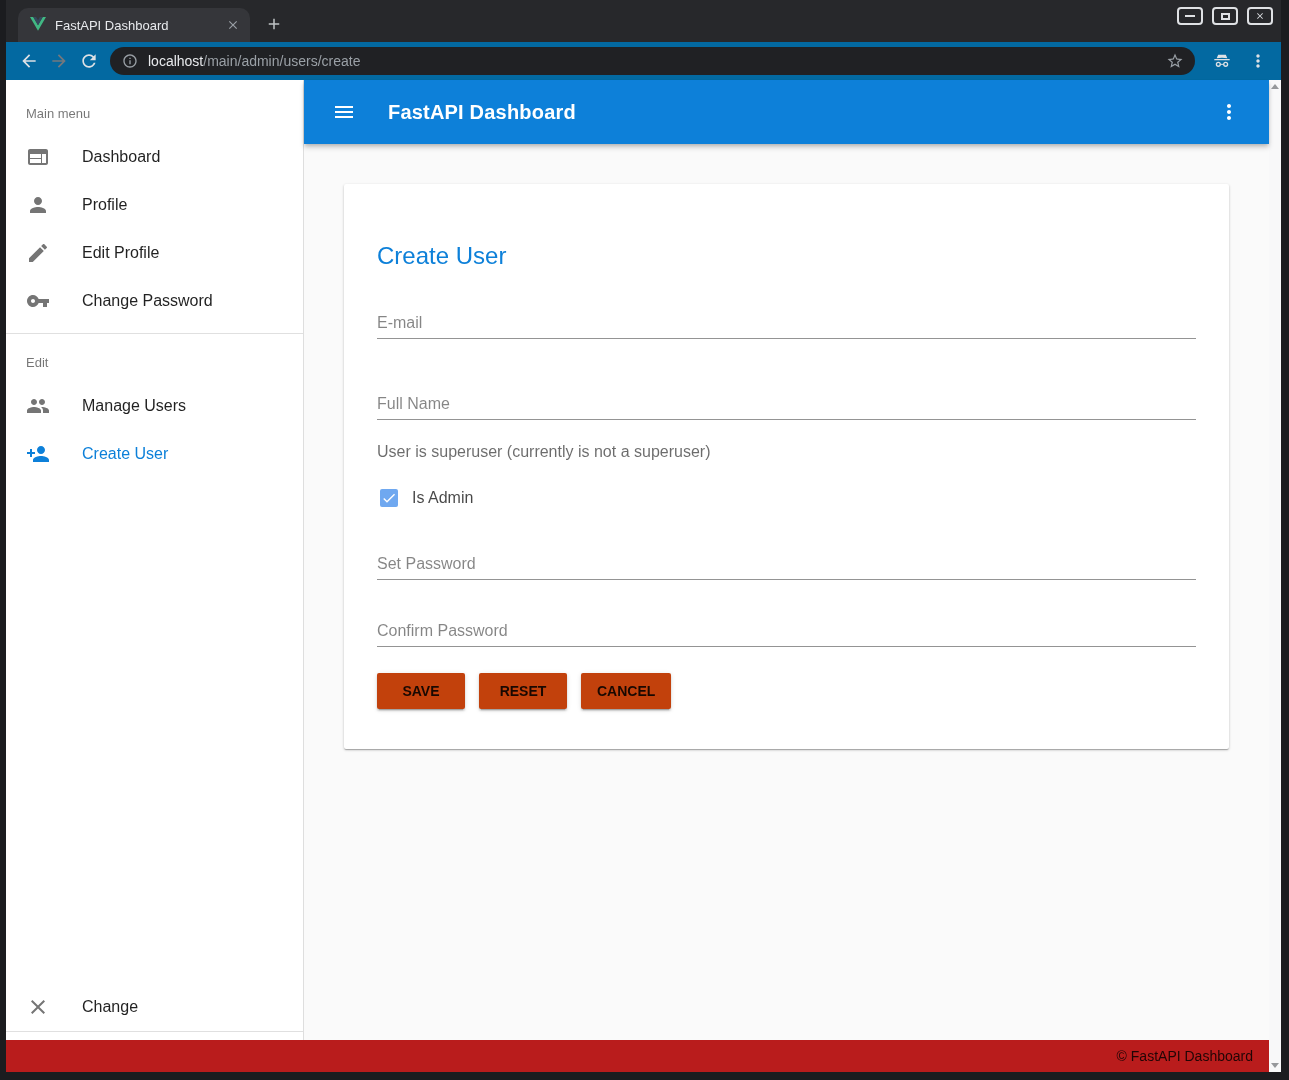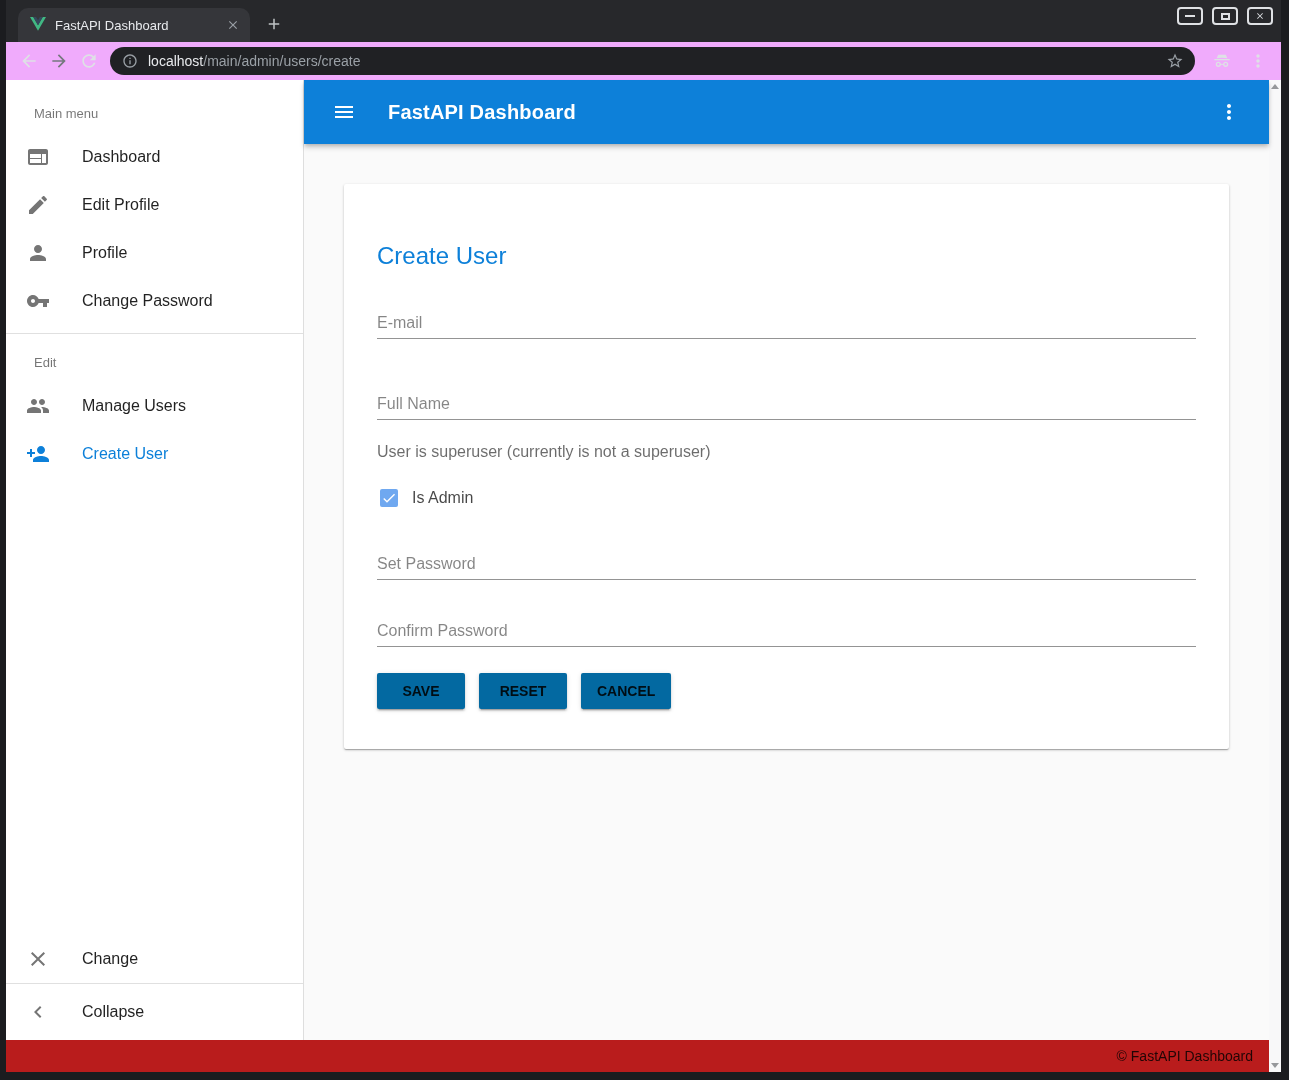--- a/index.html
+++ b/index.html
@@ -22,21 +22,21 @@
   .tab-close svg { fill:#9aa0a6; width:14px; height:14px; }
   .newtab { width:28px; height:28px; margin:0 0 4px 10px; }
   .newtab svg { fill:#c0c3c6; width:18px; height:18px; }
   .win-controls { position:absolute; right:8px; top:7px; display:flex; gap:9px; }
   .win-btn { width:26px; height:18px; border:2px solid #dfe1e4; border-radius:4px;
              display:flex; align-items:center; justify-content:center; background:none; padding:0; cursor:pointer; }
   .win-btn .bar { width:10px; height:2px; background:#dfe1e4; }
   .win-btn .box { width:9px; height:7px; border:2px solid #dfe1e4; }
   .win-btn svg { width:10px; height:10px; fill:#dfe1e4; }
 
-  .toolbar { height:38px; background:#f0abfc; display:flex; align-items:center; padding:12px 8px; flex:0 0 auto; }
+  .toolbar { height:38px; background:#0369a1; display:flex; align-items:center; padding:12px 8px; flex:0 0 auto; }
   .nav-btn { width:30px; height:30px; border-radius:50%; }
   .nav-btn svg { width:20px; height:20px; fill:#dee1e5; }
   .nav-btn.disabled svg { fill:#74787d; }
   .url-pill { flex:1; height:28px; background:#202124; border-radius:14px; display:flex; align-items:center;
               padding:0 8px 0 12px; margin:0 6px; min-width:0; }
   .url-pill .info svg { width:16px; height:16px; fill:#9aa0a6; }
   .url-text { flex:1; margin-left:10px; font-size:14px; white-space:nowrap; overflow:hidden; }
   .url-host { color:#e8eaed; }
   .url-path { color:#9aa0a6; }
   .pill-star { width:24px; height:24px; }
@@ -44,21 +44,21 @@
   .tb-right { width:30px; height:30px; margin-left:6px; }
   .tb-right svg { width:20px; height:20px; fill:#dee1e5; }
 
   
   .page { flex:1; display:flex; min-height:0; background:#fafafa; }
   .page-main { flex:1; display:flex; flex-direction:column; min-width:0; }
   .content-row { flex:1; display:flex; min-height:0; }
 
   .sidebar { width:298px; background:#ffffff; border-right:1px solid #dedede; padding-top:13px;
              display:flex; flex-direction:column; flex:0 0 auto; }
-  .subheader { height:40px; display:flex; align-items:center; padding:0 20px; color:rgba(0,0,0,.54); font-size:13px;margin-left:8px; }
+  .subheader { height:40px; display:flex; align-items:center; padding:0 20px; color:rgba(0,0,0,.54); font-size:13px; }
   .nav-item { height:48px; display:flex; align-items:center; padding:0 20px; font-size:16px;
               color:rgba(0,0,0,.87); cursor:pointer; }
   .nav-item .mi { width:24px; height:24px; margin-right:32px; flex:0 0 auto; }
   .nav-item .mi svg { width:24px; height:24px; fill:#757575; }
   .nav-item.active { color:#0d80d9; }
   .nav-item.active .mi svg { fill:#0d80d9; }
   .divider { height:1px; background:rgba(0,0,0,.12); margin:8px 0; flex:0 0 auto; }
   .sidebar-bottom { margin-top:auto; padding-bottom:4px; }
 
   .main-col { flex:1; display:flex; flex-direction:column; min-width:0; background:#fafafa; }
@@ -82,21 +82,21 @@
   .tf input::placeholder { color:rgba(0,0,0,.48); opacity:1; }
 
   .caption { margin-top:20px; font-size:16px; line-height:24px; color:rgba(0,0,0,.58); }
   .cb-row { margin-top:22px; display:flex; align-items:center; height:24px; cursor:pointer; }
   .cb { width:18px; height:18px; border:2px solid rgba(0,0,0,.54); border-radius:2px; margin:0 14px 0 3px; flex:0 0 auto; }
   .cb.checked { border:none; background:#6fa8f0; display:flex; align-items:center; justify-content:center; }
   .cb.checked svg { width:16px; height:16px; fill:#fff; }
   .cb-label { font-size:16px; color:rgba(0,0,0,.72); }
 
   .actions { margin-top:26px; display:flex; }
-  .btn { min-width:88px; height:36px; padding:0 16px; margin-right:14px; background:#0369a1; border:none; border-radius:2px;
+  .btn { min-width:88px; height:36px; padding:0 16px; margin-right:14px; background:#c2410c; border:none; border-radius:2px;
          font-size:14px; font-weight:bold; color:rgba(0,0,0,.87); font-family:inherit; cursor:pointer;
          box-shadow:0 3px 1px -2px rgba(0,0,0,.2), 0 2px 2px 0 rgba(0,0,0,.14), 0 1px 5px 0 rgba(0,0,0,.12); }
 
   .footer { height:32px; background:#b91c1c; display:flex; align-items:center; justify-content:flex-end;
             padding:0 16px; font-size:14px; color:rgba(0,0,0,.82); flex:0 0 auto; }
 
   .scrollbar { width:12px; background:#f8f8f9; flex:0 0 auto; display:flex; flex-direction:column;
                justify-content:space-between; align-items:center; padding:4px 0; cursor:default; }
   .sb-up { width:0; height:0; border-left:4px solid transparent; border-right:4px solid transparent; border-bottom:5px solid #96989b; }
   .sb-down { width:0; height:0; border-left:4px solid transparent; border-right:4px solid transparent; border-top:5px solid #96989b; }
@@ -198,33 +198,33 @@
               <svg viewBox="0 0 24 24">
                   <path d="M20 4H4c-1.1 0-1.99.9-1.99 2L2 18c0 1.1.9 2 2 2h16c1.1 0 2-.9 2-2V6c0-1.1-.9-2-2-2zm-5 14H4v-4h11v4zm0-5H4V9h11v4zm5 5h-4V9h4v9z"></path>
                 </svg>
             </span>
             <span>Dashboard</span>
           </div>
 
           <div class="nav-item">
             <span class="mi">
               <svg viewBox="0 0 24 24">
+                  <path d="M12 12c2.21 0 4-1.79 4-4s-1.79-4-4-4-4 1.79-4 4 1.79 4 4 4zm0 2c-2.67 0-8 1.34-8 4v2h16v-2c0-2.66-5.33-4-8-4z"></path>
+                </svg>
+            </span>
+            <span>Profile</span>
+          </div>
+
+          <div class="nav-item">
+            <span class="mi">
+              <svg viewBox="0 0 24 24">
                   <path d="M3 17.25V21h3.75L17.81 9.94l-3.75-3.75L3 17.25zM20.71 7.04c.39-.39.39-1.02 0-1.41l-2.34-2.34c-.39-.39-1.02-.39-1.41 0l-1.83 1.83 3.75 3.75 1.83-1.83z"></path>
                 </svg>
             </span>
             <span>Edit Profile</span>
-          </div>
-
-          <div class="nav-item">
-            <span class="mi">
-              <svg viewBox="0 0 24 24">
-                  <path d="M12 12c2.21 0 4-1.79 4-4s-1.79-4-4-4-4 1.79-4 4 1.79 4 4 4zm0 2c-2.67 0-8 1.34-8 4v2h16v-2c0-2.66-5.33-4-8-4z"></path>
-                </svg>
-            </span>
-            <span>Profile</span>
           </div>
 
           <div class="nav-item">
             <span class="mi">
               <svg viewBox="0 0 24 24">
                   <path d="M12.65 10C11.83 7.67 9.61 6 7 6c-3.31 0-6 2.69-6 6s2.69 6 6 6c2.61 0 4.83-1.67 5.65-4H17v4h4v-4h2v-4H12.65zM7 14c-1.1 0-2-.9-2-2s.9-2 2-2 2 .9 2 2-.9 2-2 2z"></path>
                 </svg>
             </span>
             <span>Change Password</span>
           </div>
@@ -253,28 +253,20 @@
           <div class="sidebar-bottom">
             <div class="nav-item">
               <span class="mi">
                 <svg viewBox="0 0 24 24">
                     <path d="M19 6.41 17.59 5 12 10.59 6.41 5 5 6.41 10.59 12 5 17.59 6.41 19 12 13.41 17.59 19 19 17.59 13.41 12z"></path>
                   </svg>
               </span>
               <span>Change</span>
             </div>
             <div class="divider" style="margin:0 0 4px;"></div>
-            <div class="nav-item">
-              <span class="mi">
-                <svg viewBox="0 0 24 24">
-                    <path d="M15.41 7.41 14 6l-6 6 6 6 1.41-1.41L10.83 12z"></path>
-                  </svg>
-              </span>
-              <span>Collapse</span>
-            </div>
           </div>
         </nav>
 
         <div class="main-col">
           <header class="appbar">
             <button class="icon-btn ib">
               <svg viewBox="0 0 24 24">
                   <path d="M3 18h18v-2H3v2zm0-5h18v-2H3v2zm0-7v2h18V6H3z"></path>
                 </svg>
             </button>

